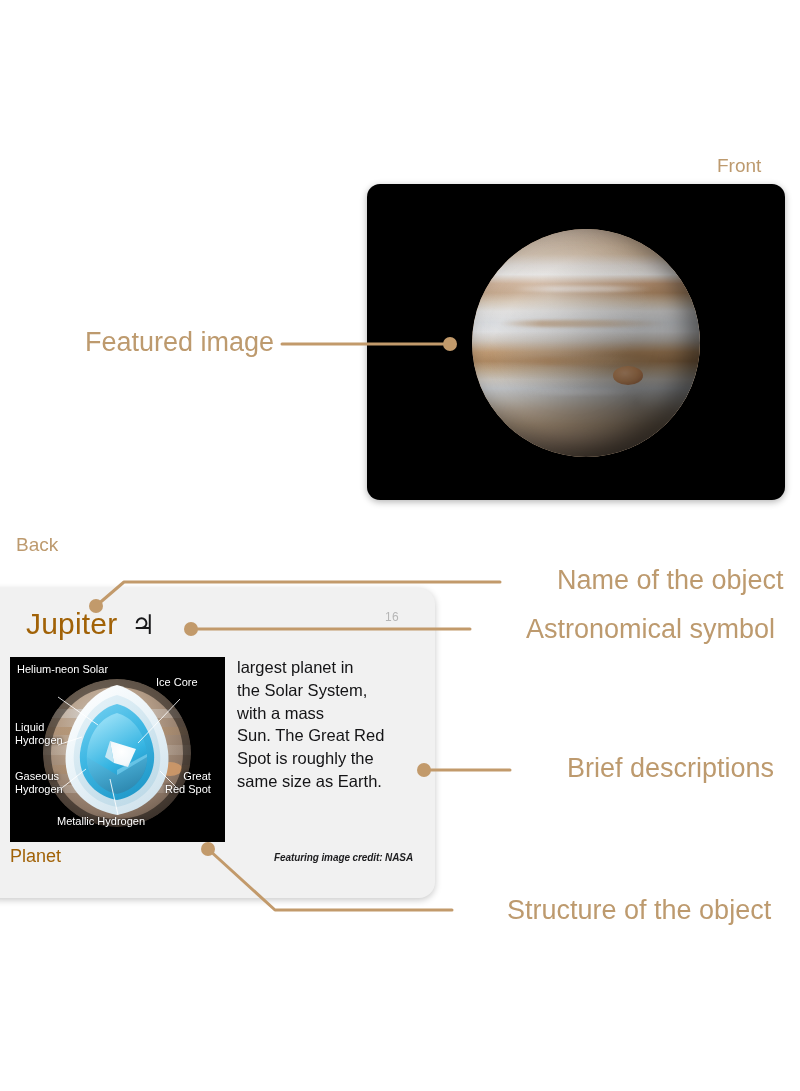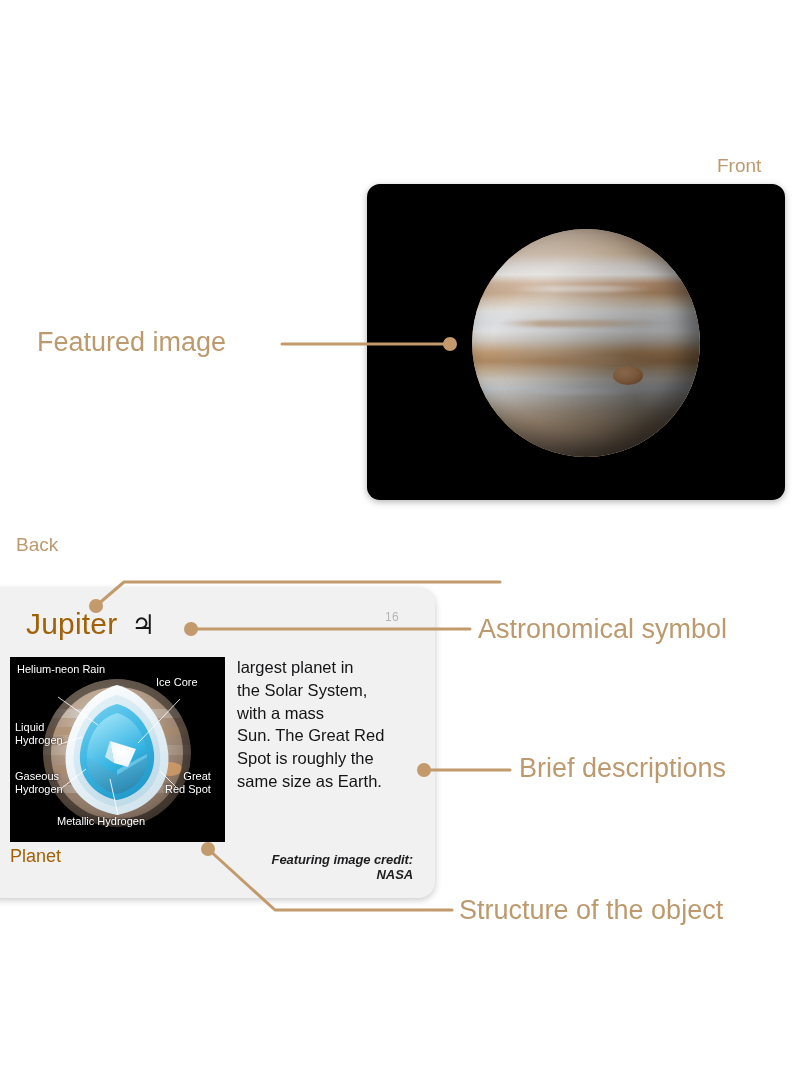--- a/index.html
+++ b/index.html
@@ -20,21 +20,21 @@
 
   
   .anno {
     position: absolute;
     color: #bd9a6e;
     font-family: "Liberation Sans", sans-serif;
     font-weight: 400;
     white-space: nowrap;
     line-height: 1;
   }
-  .anno-lg { font-size: 27px; }
+  .anno-lg { font-size: 27px; margin-left: 48px; }
   .anno-sm { font-size: 19px; }
 
   
   #connectors {
     position: absolute;
     left: 0; top: 0;
     width: 800px; height: 1091px;
     pointer-events: none;
   }
 
@@ -175,21 +175,21 @@
     font-size: 16.5px;
     line-height: 1.38;
     color: #141416;
   }
   #description .ln { display: block; white-space: nowrap; }
   #credit {
     position: absolute;
     left: 255px; top: 264px;
     width: 176px;
     text-align: right;
-    font-size: 13px;
+    font-size: 10px;
     font-style: italic;
     font-weight: bold;
     color: #1d1d1f;
     letter-spacing: -0.1px;
   }
 
   
   .dlabel {
     position: absolute;
     color: #ffffff;
@@ -309,21 +309,21 @@
         <g stroke="#ffffff" stroke-width="0.9" fill="none" opacity="0.95">
           <line x1="48" y1="40" x2="88" y2="68"></line>
           <line x1="170" y1="42" x2="128" y2="86"></line>
           <line x1="48" y1="88" x2="72" y2="80"></line>
           <line x1="48" y1="134" x2="76" y2="112"></line>
           <line x1="166" y1="130" x2="150" y2="114"></line>
           <line x1="108" y1="158" x2="100" y2="122"></line>
         </g>
       </svg>
 
-      <div class="dlabel" style="left:7px; top:6px;">Helium-neon Rain</div>
+      <div class="dlabel" style="left:7px; top:6px;">Helium-neon Solar</div>
       <div class="dlabel" style="left:146px; top:19px;">Ice Core</div>
       <div class="dlabel" style="left:5px; top:64px;">Liquid<br>Hydrogen</div>
       <div class="dlabel" style="left:5px; top:113px;">Gaseous<br>Hydrogen</div>
       <div class="dlabel" style="left:155px; top:113px; text-align:right;">Great<br>Red Spot</div>
       <div class="dlabel" style="left:47px; top:158px;">Metallic Hydrogen</div>
     </div>
 
     <div id="diagram-caption">Planet</div>
 
     <div id="description">
@@ -350,20 +350,21 @@
       <circle cx="450" cy="344" r="7"></circle>
       <circle cx="96" cy="606" r="7"></circle>
       <circle cx="191" cy="629" r="7"></circle>
       <circle cx="424" cy="770" r="7"></circle>
       <circle cx="208" cy="849" r="7"></circle>
     </g>
   </svg>
 
   <div class="anno anno-lg" style="left:37px; top:329px;">Featured image</div>
 
+  <div class="anno anno-lg" style="left:509px; top:567px;">Name of the object</div>
 
   <div class="anno anno-lg" style="left:478px; top:616px;">Astronomical symbol</div>
 
   <div class="anno anno-lg" style="left:519px; top:755px;">Brief descriptions</div>
 
   <div class="anno anno-lg" style="left:459px; top:897px;">Structure of the object</div>
 
 </div>
 
 </body></html>

